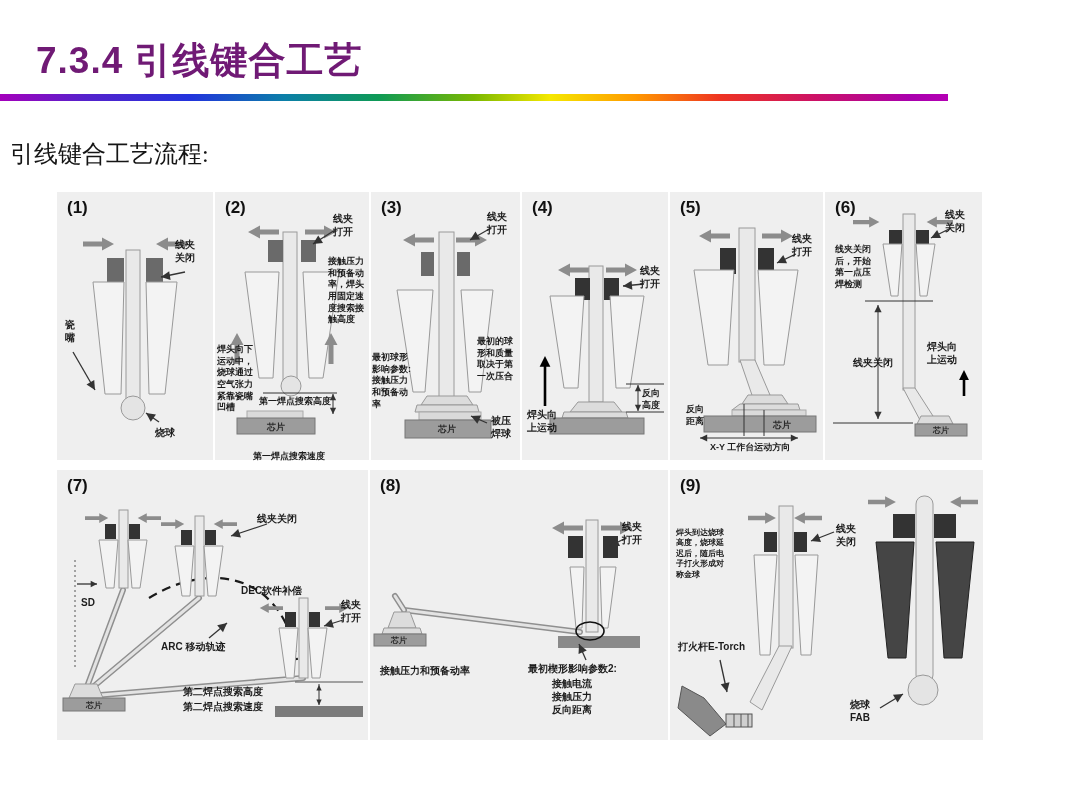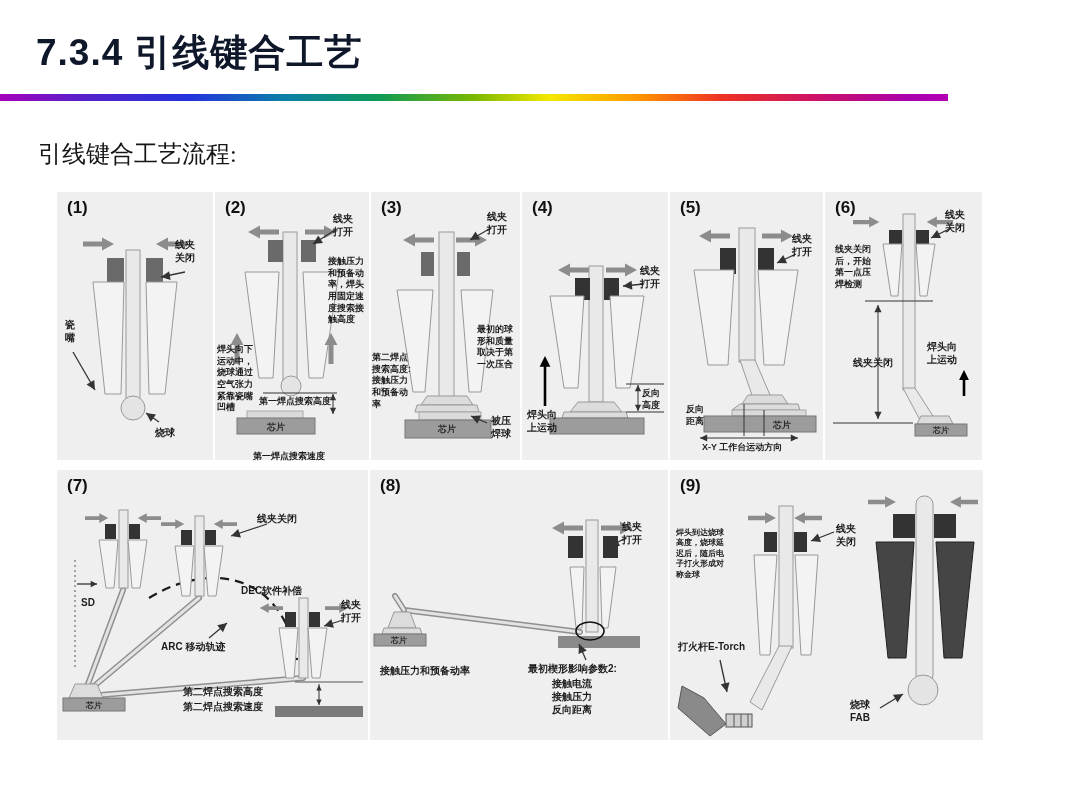--- a/index.html
+++ b/index.html
@@ -1,25 +1,25 @@
 <!DOCTYPE html>
 <html><head>
 <meta charset="utf-8">
 <style>
   html,body{margin:0;padding:0;background:#ffffff;}
   body{width:1080px;height:810px;position:relative;overflow:hidden;
        font-family:"Liberation Sans","DejaVu Sans",sans-serif;}
-  .title{position:absolute;left:36px;top:28px;font-size:37px;font-weight:bold;
-         color:#0f172a;letter-spacing:1px;white-space:nowrap;}
+  .title{position:absolute;left:36px;top:36px;font-size:37px;font-weight:bold;
+         color:#701a75;letter-spacing:1px;white-space:nowrap;}
   .rainbow{position:absolute;left:0;top:94px;width:948px;height:7px;
     background:linear-gradient(to right,#a400bb 0%,#5522cc 9%,#2233dd 20%,
       #0b7fa8 30%,#0e9a55 40%,#7ab800 50%,#f5e800 58%,#ff9900 67%,
       #ee3322 76%,#cc1166 86%,#a900ad 96%,#b400b4 100%);}
   .subtitle{position:absolute;left:10px;top:138px;font-size:24px;color:#151515;
-            font-family:"Liberation Serif","DejaVu Serif",serif;white-space:nowrap;margin-left:28px;}
+            font-family:"Liberation Serif","DejaVu Serif",serif;white-space:nowrap;}
   .panel{position:absolute;background:#efefef;}
   .panel svg{position:absolute;left:0;top:0;}
   .pnum{position:absolute;left:10px;top:6px;font-size:17px;font-weight:bold;color:#111;}
   .lbl{position:absolute;font-size:10px;font-weight:bold;color:#1c1c1c;line-height:1.3;
        word-break:break-all;}
   .f9{font-size:9px;} .f8{font-size:8px;}
   .nw{white-space:nowrap;word-break:keep-all;}
   .pre{white-space:pre-line;}
   
   .wire{fill:#e9e9e9;stroke:#9a9a9a;stroke-width:1;}
@@ -138,22 +138,22 @@
     <rect class="die" x="48" y="220" width="62" height="8"></rect>
     <rect class="chipbar" x="34" y="228" width="86" height="18"></rect>
     <text class="chiptext" x="76" y="240">芯片</text>
     <path class="thin" d="M 120,36 L 99,48"></path>
       <use href="#tri" class="thinhead" transform="translate(99,48) rotate(150)"></use>
     <path class="thin" d="M 116,231 L 100,224"></path>
       <use href="#tri" class="thinhead" transform="translate(100,224) rotate(204)"></use>
   </svg>
   <div class="pnum">(3)</div>
   <div class="lbl" style="left:116px;top:18px;width:26px">线夹打开</div>
-  <div class="lbl f9" style="left:106px;top:132px;width:39px">最初的球形和质量取决于第一次压合</div>
-  <div class="lbl f9" style="left:1px;top:160px;width:39px">第二焊点搜索高度:接触压力和预备动率</div>
+  <div class="lbl f9" style="left:106px;top:144px;width:39px">最初的球形和质量取决于第一次压合</div>
+  <div class="lbl f9" style="left:1px;top:160px;width:39px">最初球形影响参数:接触压力和预备动率</div>
   <div class="lbl" style="left:120px;top:222px;width:26px">被压焊球</div>
 </div>
 
 <div class="panel" style="left:522px;top:192px;width:146px;height:268px">
   <svg width="146" height="268" viewBox="0 0 146 268">
     <g>
         <use href="#ba" fill="#8c8c8c" transform="translate(67,78) rotate(180)"></use>
         <use href="#ba" fill="#8c8c8c" transform="translate(84,78)"></use>
       </g>
     <rect class="wire" x="67" y="74" width="14" height="136"></rect>
@@ -201,21 +201,21 @@
     <line class="meas" x1="94" y1="218" x2="94" y2="244"></line>
     <line class="meas" x1="30" y1="246" x2="128" y2="246"></line>
     <use href="#tri" class="thinhead" transform="translate(30,246) rotate(180) scale(0.8)"></use>
     <use href="#tri" class="thinhead" transform="translate(128,246) scale(0.8)"></use>
     <path class="thin" d="M 126,62 L 107,71"></path>
       <use href="#tri" class="thinhead" transform="translate(107,71) rotate(155)"></use>
   </svg>
   <div class="pnum">(5)</div>
   <div class="lbl" style="left:122px;top:40px;width:26px">线夹打开</div>
   <div class="lbl f9" style="left:16px;top:212px;width:20px">反向距离</div>
-  <div class="lbl f9 nw" style="left:32px;top:250px">X-Y 工作台运动方向</div>
+  <div class="lbl f9 nw" style="left:40px;top:250px">X-Y 工作台运动方向</div>
 </div>
 
 <div class="panel" style="left:825px;top:192px;width:157px;height:268px">
   <svg width="157" height="268" viewBox="0 0 157 268">
     <g>
         <use href="#ba" fill="#8c8c8c" transform="translate(28,30) scale(0.85)"></use>
         <use href="#ba" fill="#8c8c8c" transform="translate(128,30) rotate(180) scale(0.85)"></use>
       </g>
     <rect class="wire" x="78" y="22" width="12" height="176"></rect>
     <rect class="clampdark" x="64" y="38" width="13" height="20"></rect>

